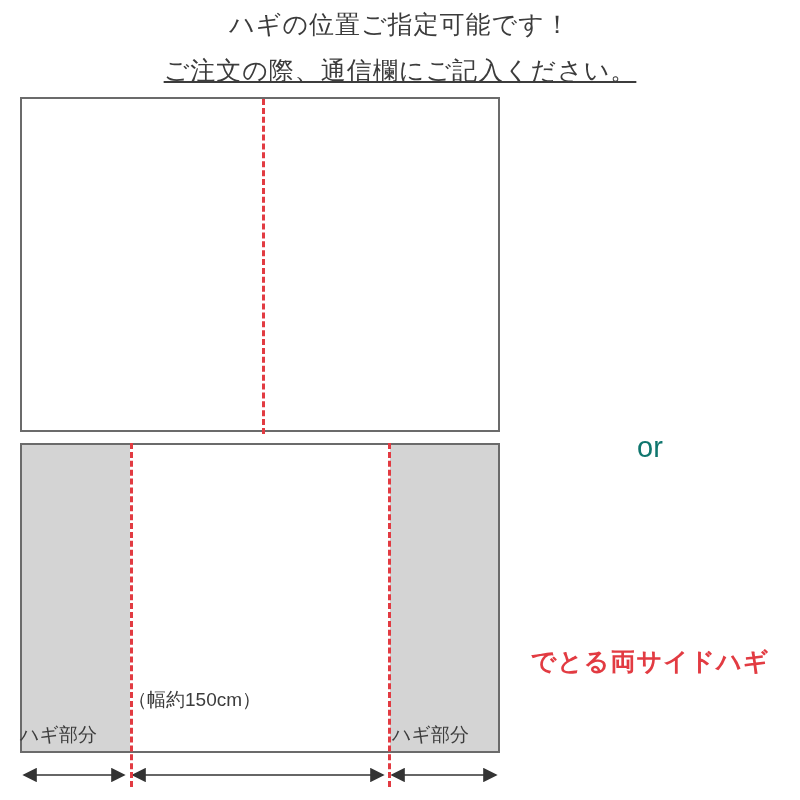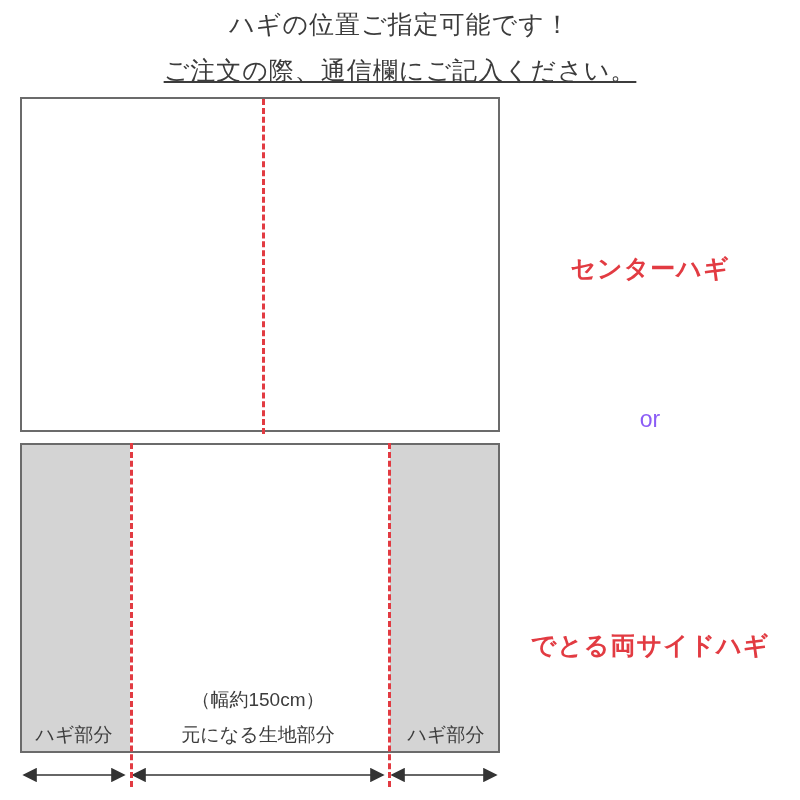--- a/index.html
+++ b/index.html
@@ -85,21 +85,21 @@
     z-index: 5;
   }
   #dash-left { left: 108px; }
   #dash-right { left: 366px; }
 
   
   .inner-label {
     position: absolute;
     font-size: 19px;
     color: #3c3c3c;
-    text-align: center;
+    text-align: left;
     white-space: nowrap;
   }
   #label-width {
     left: 128px;
     top: 687px;
     width: 260px;
   }
   #label-base {
     left: 128px;
     top: 722px;
@@ -137,35 +137,35 @@
   }
   #caption-center {
     left: 520px;
     top: 252px;
     width: 260px;
     text-align: center;
   }
   #caption-or {
     position: absolute;
     left: 520px;
-    top: 406px;
-    width: 260px;
-    text-align: center;
-    font-size: 23px;
-    color: #8b5cf6;
+    top: 431px;
+    width: 260px;
+    text-align: center;
+    font-size: 29px;
+    color: #0f766e;
   }
   #caption-sides-1 {
     left: 508px;
     top: 593px;
     width: 284px;
     text-align: center;
   }
   #caption-sides-2 {
     left: 508px;
-    top: 629px;
+    top: 645px;
     width: 284px;
     text-align: center;
   }
 </style>
 </head>
 <body>
 
 <div id="stage">
 
   <div class="heading" id="heading-line1">ハギの位置ご指定可能です！</div>
@@ -176,38 +176,36 @@
   </div>
 
   <div id="diagram-sides">
     <div class="grey-panel" id="grey-left"></div>
     <div class="grey-panel" id="grey-right"></div>
     <div class="side-dash" id="dash-left"></div>
     <div class="side-dash" id="dash-right"></div>
   </div>
 
   <div class="inner-label" id="label-width">（幅約150cm）</div>
-  <div class="inner-label" id="label-base">元になる生地部分</div>
   <div class="inner-label" id="label-seam-left">ハギ部分</div>
   <div class="inner-label" id="label-seam-right">ハギ部分</div>
 
   <svg id="arrows" viewBox="0 0 800 800">
     <defs>
       <marker id="ah" markerWidth="9" markerHeight="9" refX="8" refY="4.5" orient="auto">
         <path d="M0,0 L9,4.5 L0,9 z" fill="#333333"></path>
       </marker>
       <marker id="ah2" markerWidth="9" markerHeight="9" refX="1" refY="4.5" orient="auto">
         <path d="M9,0 L0,4.5 L9,9 z" fill="#333333"></path>
       </marker>
     </defs>
 
     <line x1="24" y1="775" x2="124" y2="775" stroke="#333333" stroke-width="1.6" marker-start="url(#ah2)" marker-end="url(#ah)"></line>
 
     <line x1="133" y1="775" x2="383" y2="775" stroke="#333333" stroke-width="1.6" marker-start="url(#ah2)" marker-end="url(#ah)"></line>
 
     <line x1="392" y1="775" x2="496" y2="775" stroke="#333333" stroke-width="1.6" marker-start="url(#ah2)" marker-end="url(#ah)"></line>
   </svg>
 
-  <div class="caption-red" id="caption-center">センターハギ</div>
   <div id="caption-or">or</div>
   <div class="caption-red" id="caption-sides-2">でとる両サイドハギ</div>
 
 </div>
 
 </body></html>

